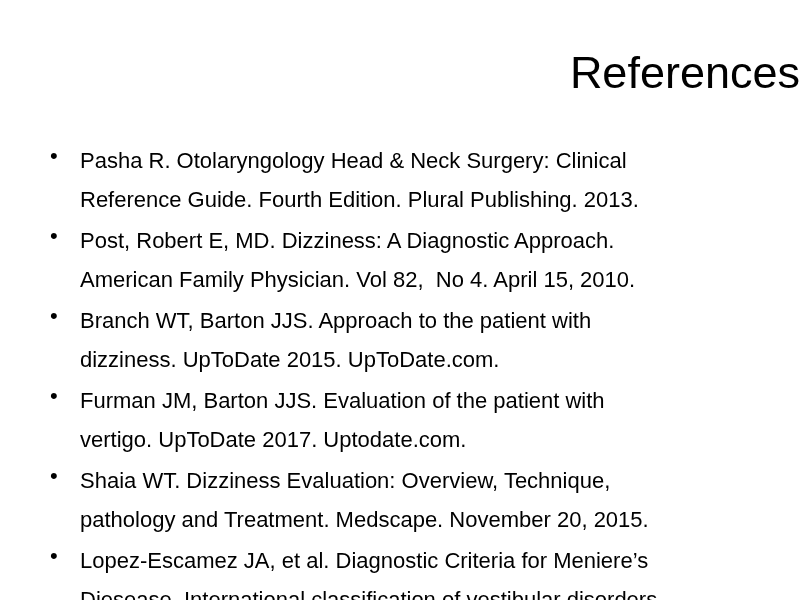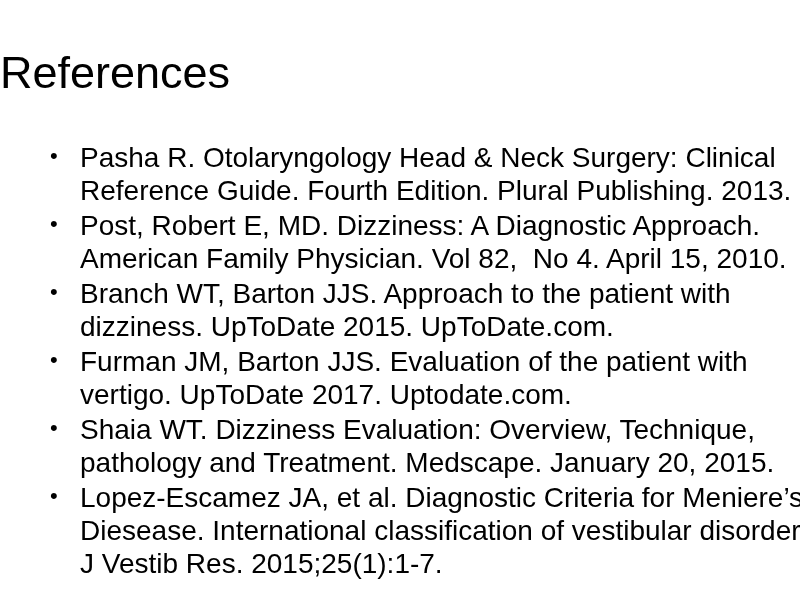--- a/index.html
+++ b/index.html
@@ -16,21 +16,21 @@
     box-sizing: border-box;
     padding-top: 46px;
     font-family: "Liberation Sans", sans-serif;
     color: #000000;
   }
   .slide-title {
     margin: 0;
     font-size: 45px;
     font-weight: 400;
     line-height: 54px;
-    text-align: left;
+    text-align: right;
     letter-spacing: 0;
     color: #000000;
   }
   .refs {
     list-style: none;
     margin: 41px 0 0 0;
     padding: 0 0 0 50px;
   }
   .ref-item {
     display: flex;
@@ -40,22 +40,22 @@
     line-height: 29px;
   }
   .bullet {
     flex: 0 0 30px;
     width: 30px;
     font-size: 22px;
     line-height: 29px;
   }
   .ref-text {
     white-space: pre;
-    font-size: 28px;
-    line-height: 33px;
+    font-size: 22px;
+    line-height: 39px;
   }
 </style>
 </head>
 <body>
 
 <div class="slide">
   <h1 class="slide-title">References</h1>
 
   <ul class="refs">
     <li class="ref-item">
@@ -74,21 +74,21 @@
 dizziness. UpToDate 2015. UpToDate.com.</span>
     </li>
     <li class="ref-item">
       <span class="bullet">•</span>
       <span class="ref-text">Furman JM, Barton JJS. Evaluation of the patient with
 vertigo. UpToDate 2017. Uptodate.com.</span>
     </li>
     <li class="ref-item">
       <span class="bullet">•</span>
       <span class="ref-text">Shaia WT. Dizziness Evaluation: Overview, Technique,
-pathology and Treatment. Medscape. January 20, 2015.</span>
+pathology and Treatment. Medscape. November 20, 2015.</span>
     </li>
     <li class="ref-item">
       <span class="bullet">•</span>
       <span class="ref-text">Lopez-Escamez JA, et al. Diagnostic Criteria for Meniere’s
 Diesease. International classification of vestibular disorders.
 J Vestib Res. 2015;25(1):1-7.</span>
     </li>
   </ul>
 </div>
 

